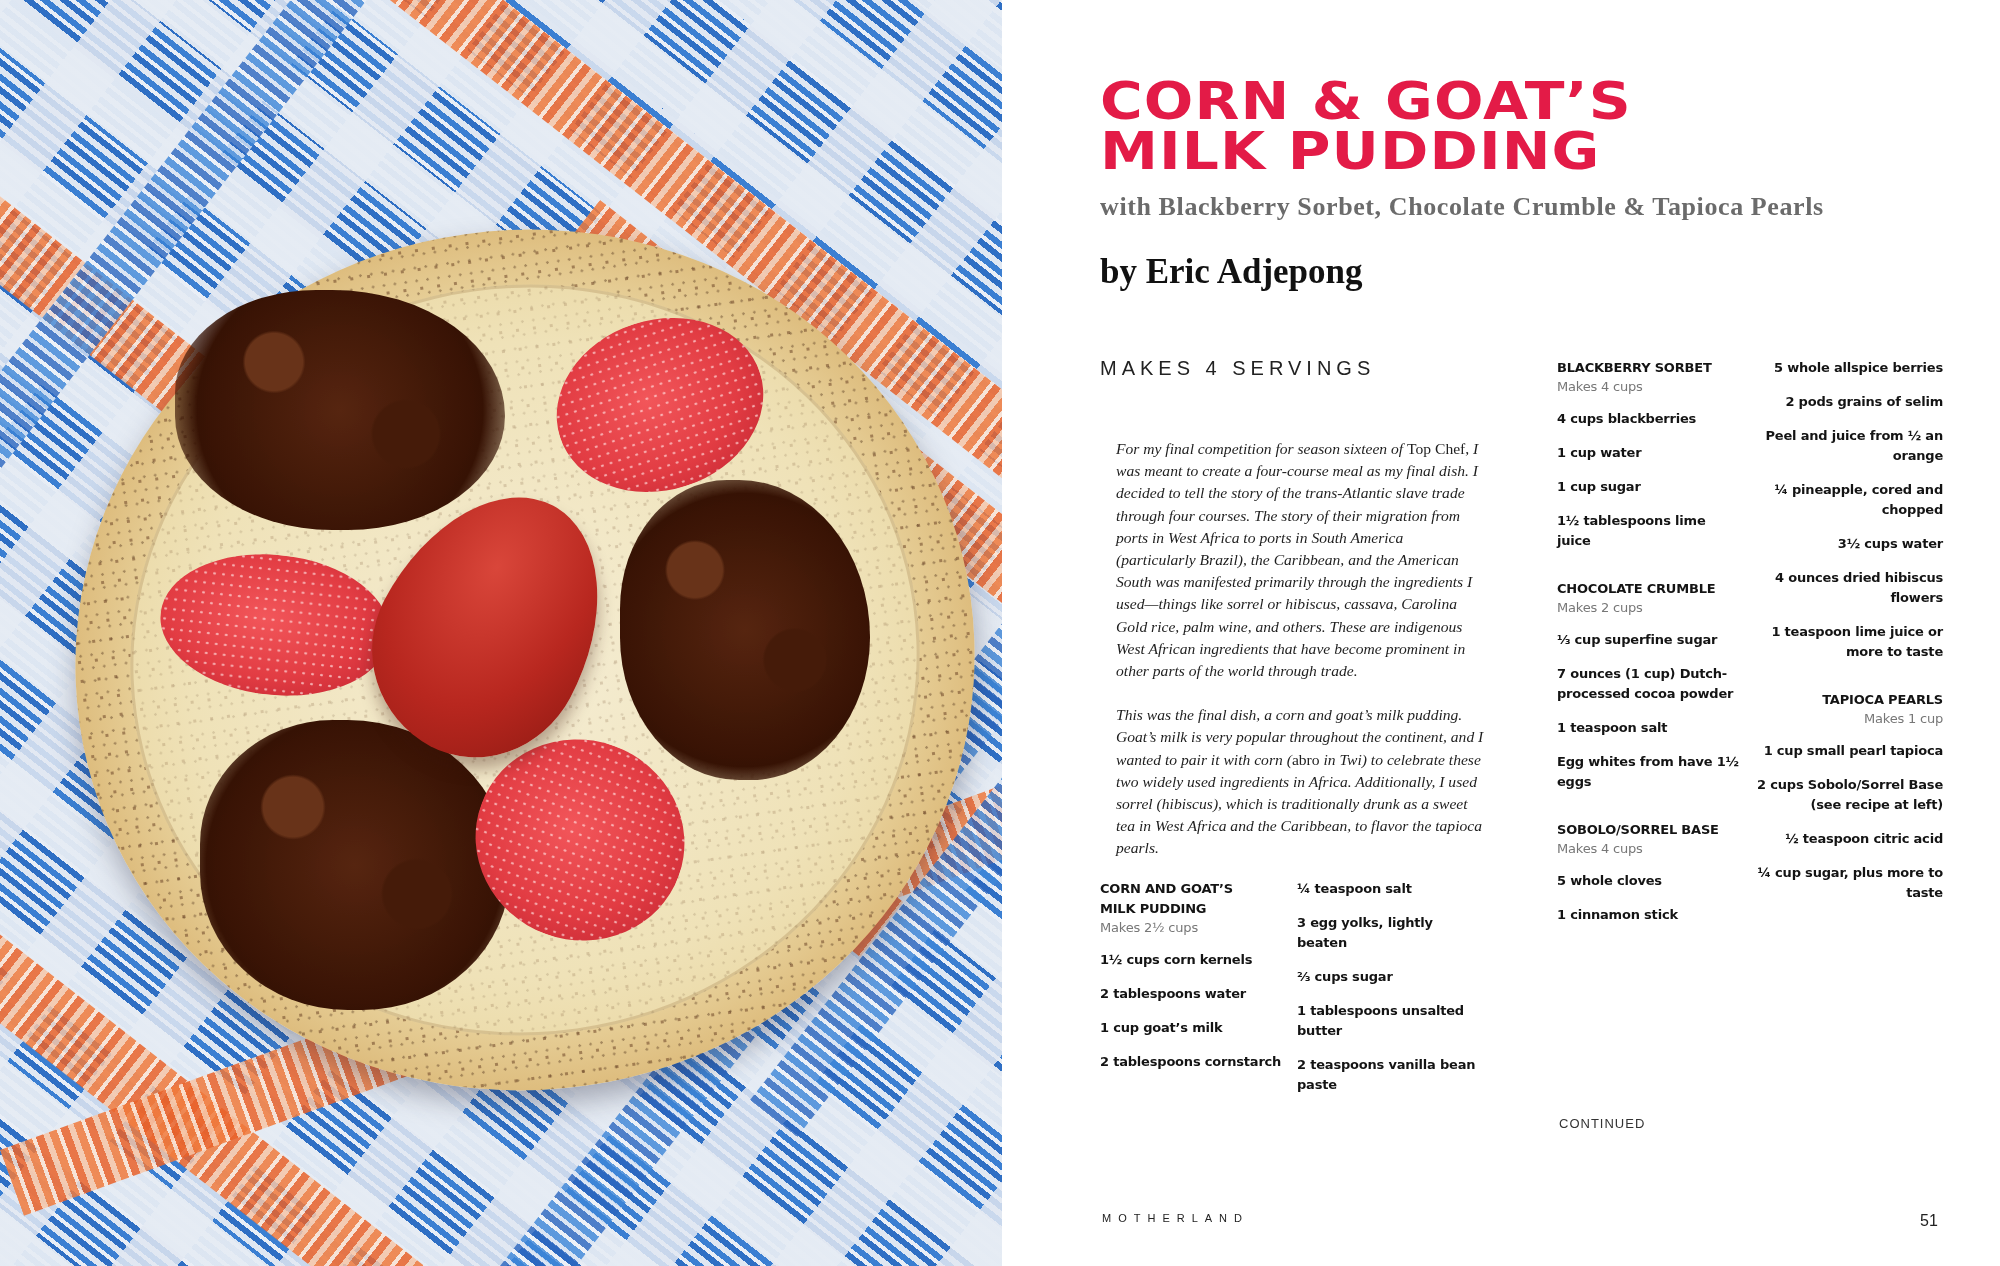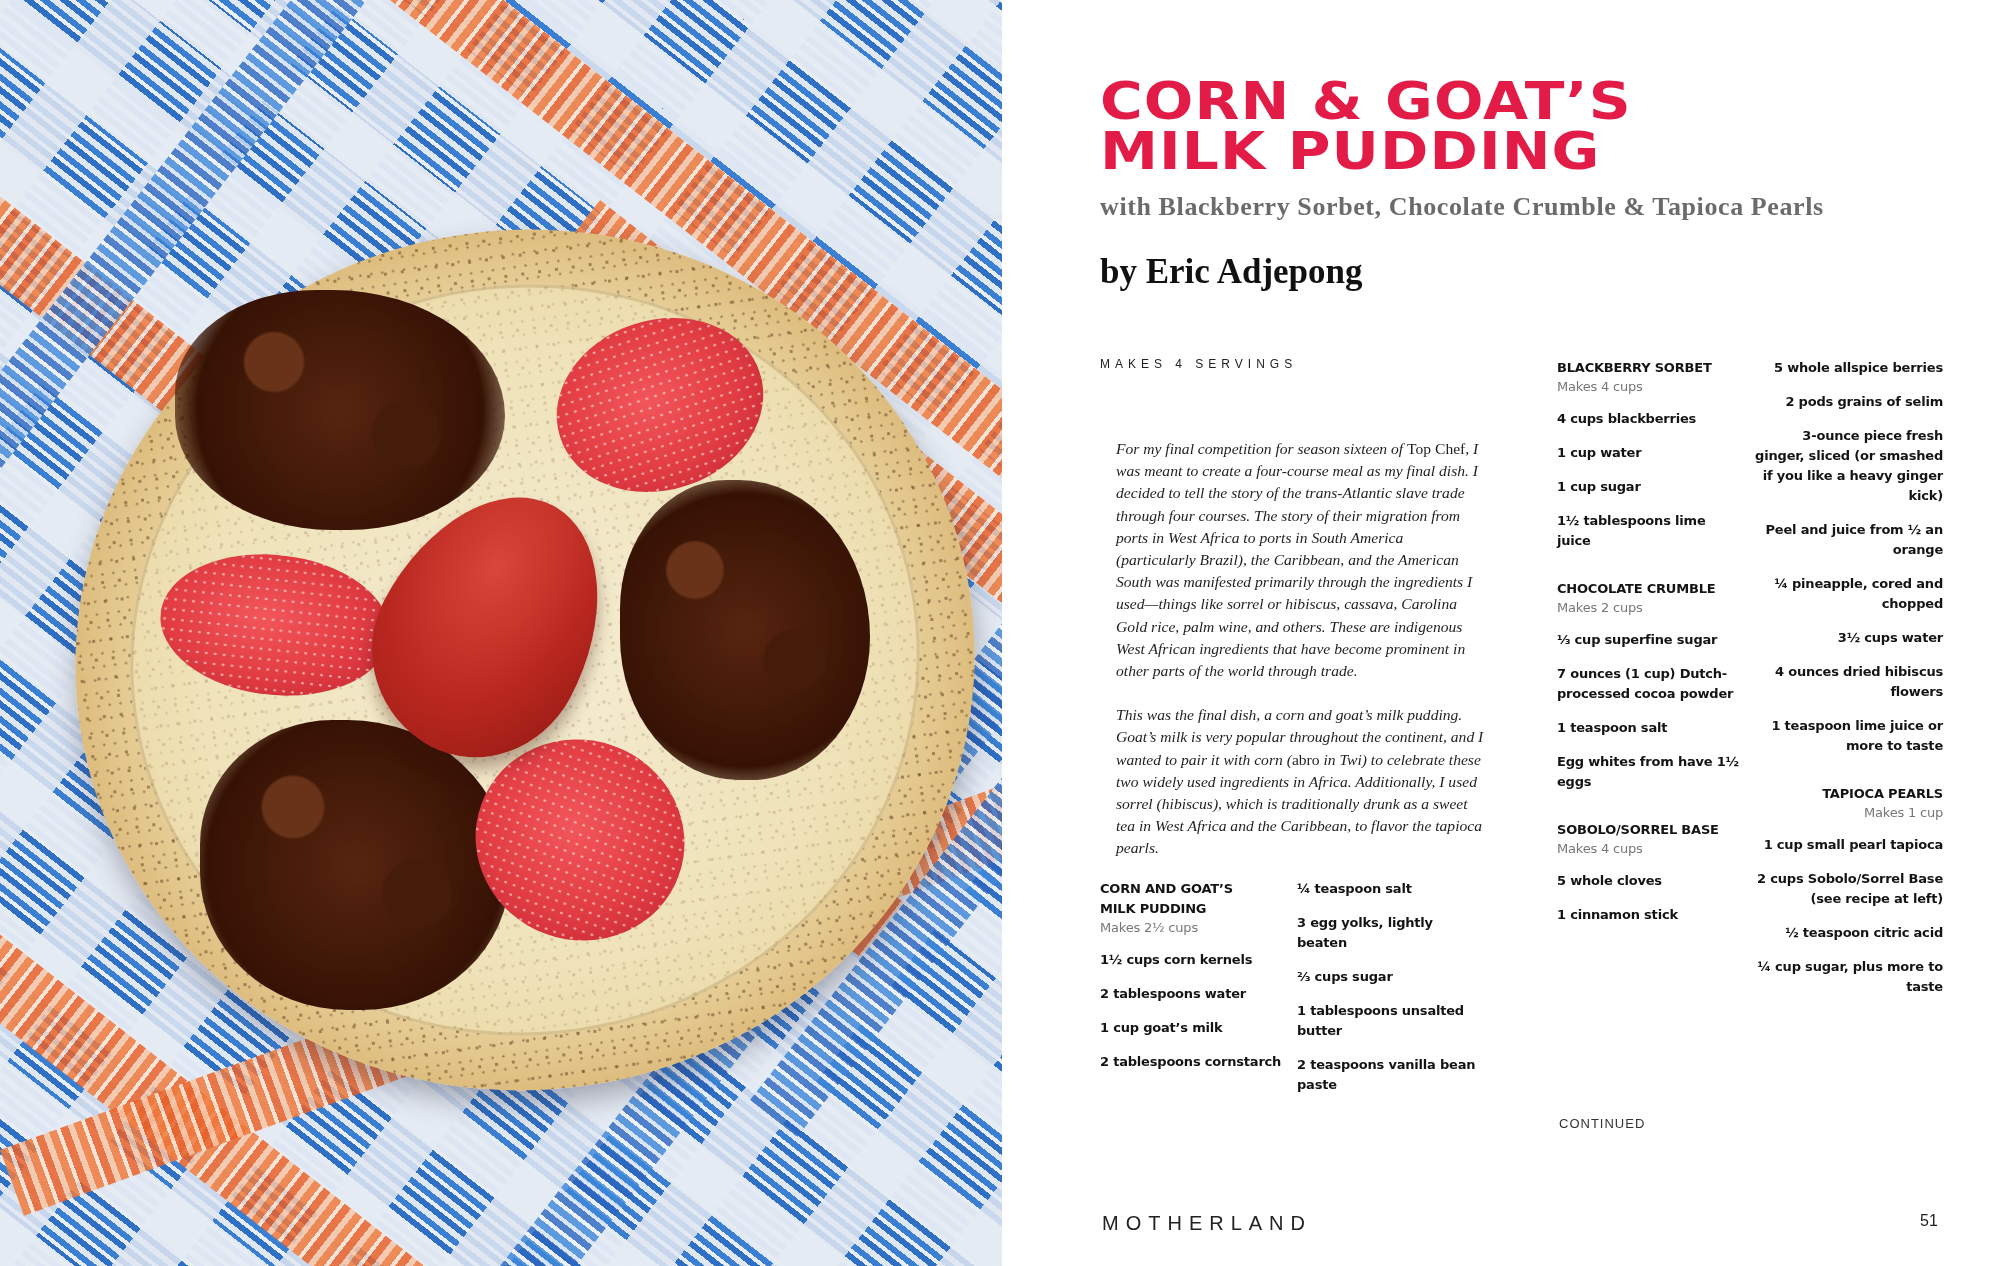--- a/index.html
+++ b/index.html
@@ -83,21 +83,21 @@
     font-family:"Liberation Serif", serif; font-weight:bold;
     font-size:26px; color:#6b6b6b; letter-spacing:0.6px;
   }
   .byline {
     left:98px; top:252px; white-space:nowrap;
     font-family:"Liberation Serif", serif; font-weight:bold;
     font-size:35px; color:#111;
   }
   .servings {
     left:98px; top:357px; white-space:nowrap;
-    font-family:"Liberation Sans", sans-serif; font-size:12px;
+    font-family:"Liberation Sans", sans-serif; font-size:20px;
     letter-spacing:5px; color:#222;
   }
   .intro {
     left:98px; width:400px;
     font-family:"Liberation Serif", serif; font-style:italic;
     font-size:15.6px; line-height:22.2px; color:#1e1e1e;
   }
   .intro p { margin:16px; }
   .intro .roman { font-style:normal; }
   .col {
@@ -107,21 +107,21 @@
   .sec-title { font-weight:bold; text-transform:uppercase; line-height:20px; display:block; }
   .sec-yield { font-weight:normal; color:#777; line-height:18px; display:block; margin-bottom:13px; }
   .ing { font-weight:bold; line-height:20px; display:block; margin-bottom:14px; }
   .sec-gap { height:14px; }
   .continued {
     left:557px; top:1116px; font-family:"Liberation Sans", sans-serif;
     font-size:13px; letter-spacing:1px; color:#333;
   }
   .footer-title {
     left:100px; top:1212px; font-family:"Liberation Sans", sans-serif;
-    font-size:20px; letter-spacing:7px; color:#222;
+    font-size:11px; letter-spacing:7px; color:#222;
   }
   .page-num {
     left:918px; top:1212px; font-family:"Liberation Sans", sans-serif;
     font-size:16px; color:#222;
   }
 </style>
 </head>
 <body>
 
 <div class="photo">
@@ -198,21 +198,20 @@
     <div class="sec-gap"></div>
     <span class="sec-title">SOBOLO/SORREL BASE</span>
     <span class="sec-yield">Makes 4 cups</span>
     <span class="ing">5 whole cloves</span>
     <span class="ing">1 cinnamon stick</span>
   </div>
 
   <div class="abs col" style="left:751px;top:358px;width:190px;text-align:right;">
     <span class="ing">5 whole allspice berries</span>
     <span class="ing">2 pods grains of selim</span>
-    <span class="ing">3-ounce piece fresh ginger, sliced (or smashed if you like a heavy ginger kick)</span>
     <span class="ing">Peel and juice from ½ an orange</span>
     <span class="ing">¼ pineapple, cored and chopped</span>
     <span class="ing">3½ cups water</span>
     <span class="ing">4 ounces dried hibiscus flowers</span>
     <span class="ing">1 teaspoon lime juice or more to taste</span>
     <div class="sec-gap"></div>
     <span class="sec-title">TAPIOCA PEARLS</span>
     <span class="sec-yield">Makes 1 cup</span>
     <span class="ing">1 cup small pearl tapioca</span>
     <span class="ing">2 cups Sobolo/Sorrel Base (see recipe at left)</span>

